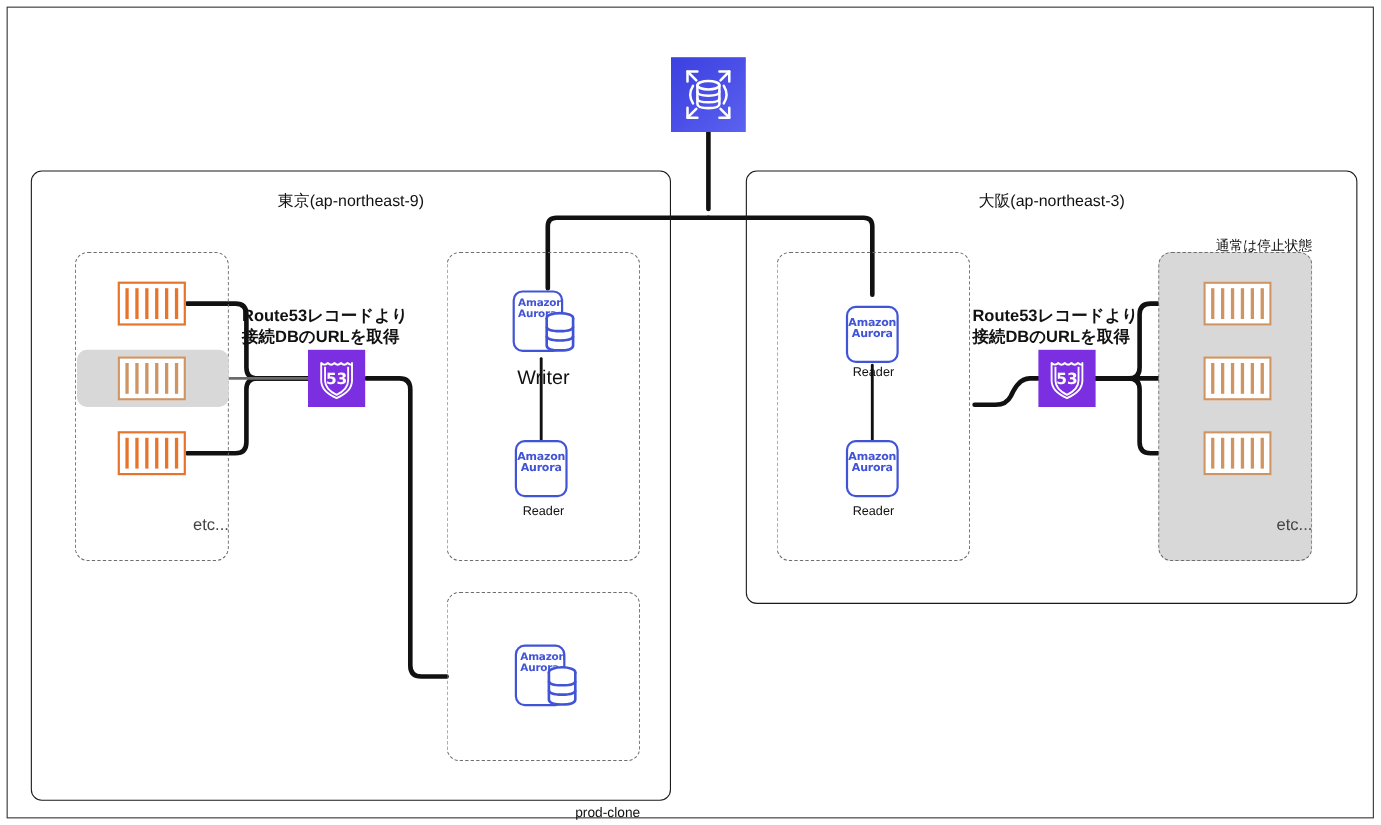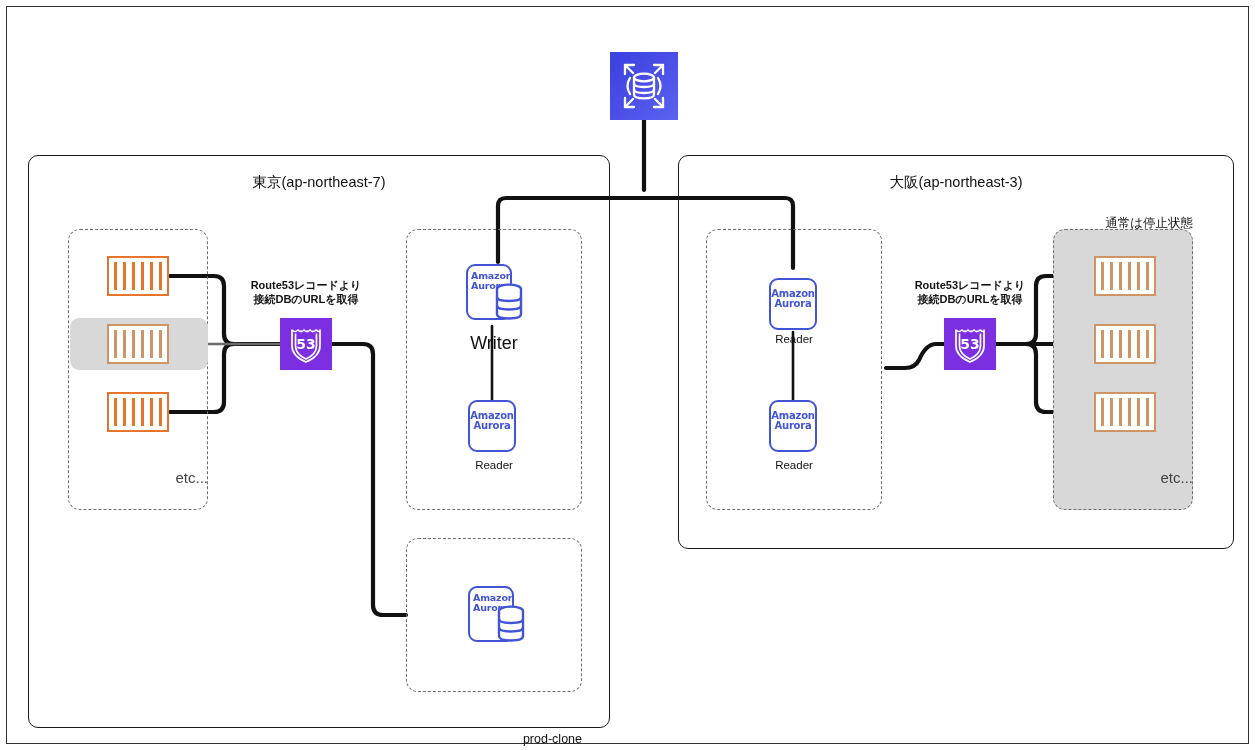--- a/index.html
+++ b/index.html
@@ -30,21 +30,21 @@
   
   .aurora{position:absolute;}
   .aurora .box{position:absolute;left:0;top:0;box-sizing:border-box;border:2.6px solid #4254D6;border-radius:9px;background:#ffffff;}
   .aurora .txt{position:absolute;left:0;top:0;width:100%;color:#4254D6;font-weight:bold;line-height:1.02;letter-spacing:-0.2px;font-family:"DejaVu Sans",sans-serif;}
   .aurora .cyl{position:absolute;}
   .node-label{position:absolute;font-size:18px;color:#111111;white-space:nowrap;text-align:center;}
   .node-label.sm{font-size:11.5px;}
 
   
   .r53{position:absolute;width:52px;height:52px;background:#7B2FE0;display:flex;align-items:center;justify-content:center;}
-  .r53-label{position:absolute;font-size:11px;line-height:1.25;color:#111111;white-space:nowrap;text-align:center;font-weight:bold;}
+  .r53-label{position:absolute;font-size:15px;line-height:1.25;color:#111111;white-space:nowrap;font-weight:bold;}
 
   
   .gdb{position:absolute;width:68px;height:68px;background:linear-gradient(135deg,#3b41df 0%,#4b4fe8 50%,#5b63f0 100%);}
 </style>
 </head>
 <body>
 
 <div id="canvas">
 
   <div class="outer-frame"></div>
@@ -93,21 +93,21 @@
         <path d="M48,26 Q53,34 48,42"></path>
         <ellipse cx="34" cy="25.5" rx="10" ry="3.8"></ellipse>
         <path d="M24,25.5 L24,42.5 Q24,46.3 34,46.3 Q44,46.3 44,42.5 L44,25.5"></path>
         <path d="M24,31.5 Q24,35 34,35 Q44,35 44,31.5"></path>
         <path d="M24,37.5 Q24,41 34,41 Q44,41 44,37.5"></path>
       </g>
     </svg>
   </div>
 
   <div class="region" style="left:28px;top:155px;width:582px;height:573px;"></div>
-  <div class="region-title" style="left:28px;top:173px;width:582px;">東京(ap-northeast-7)</div>
+  <div class="region-title" style="left:28px;top:173px;width:582px;">東京(ap-northeast-9)</div>
 
   <div class="dgroup" style="left:68px;top:229px;width:140px;height:281px;"></div>
   <div class="group-label small" style="left:68px;top:469px;width:140px;">etc...</div>
 
   <div style="position:absolute;left:70px;top:318px;width:138px;height:52px;background:#d8d8d8;border-radius:9px;"></div>
 
   <div class="server" style="left:107px;top:256px;width:62px;height:40px;">
     <i></i>
       <i></i>
       <i></i>

